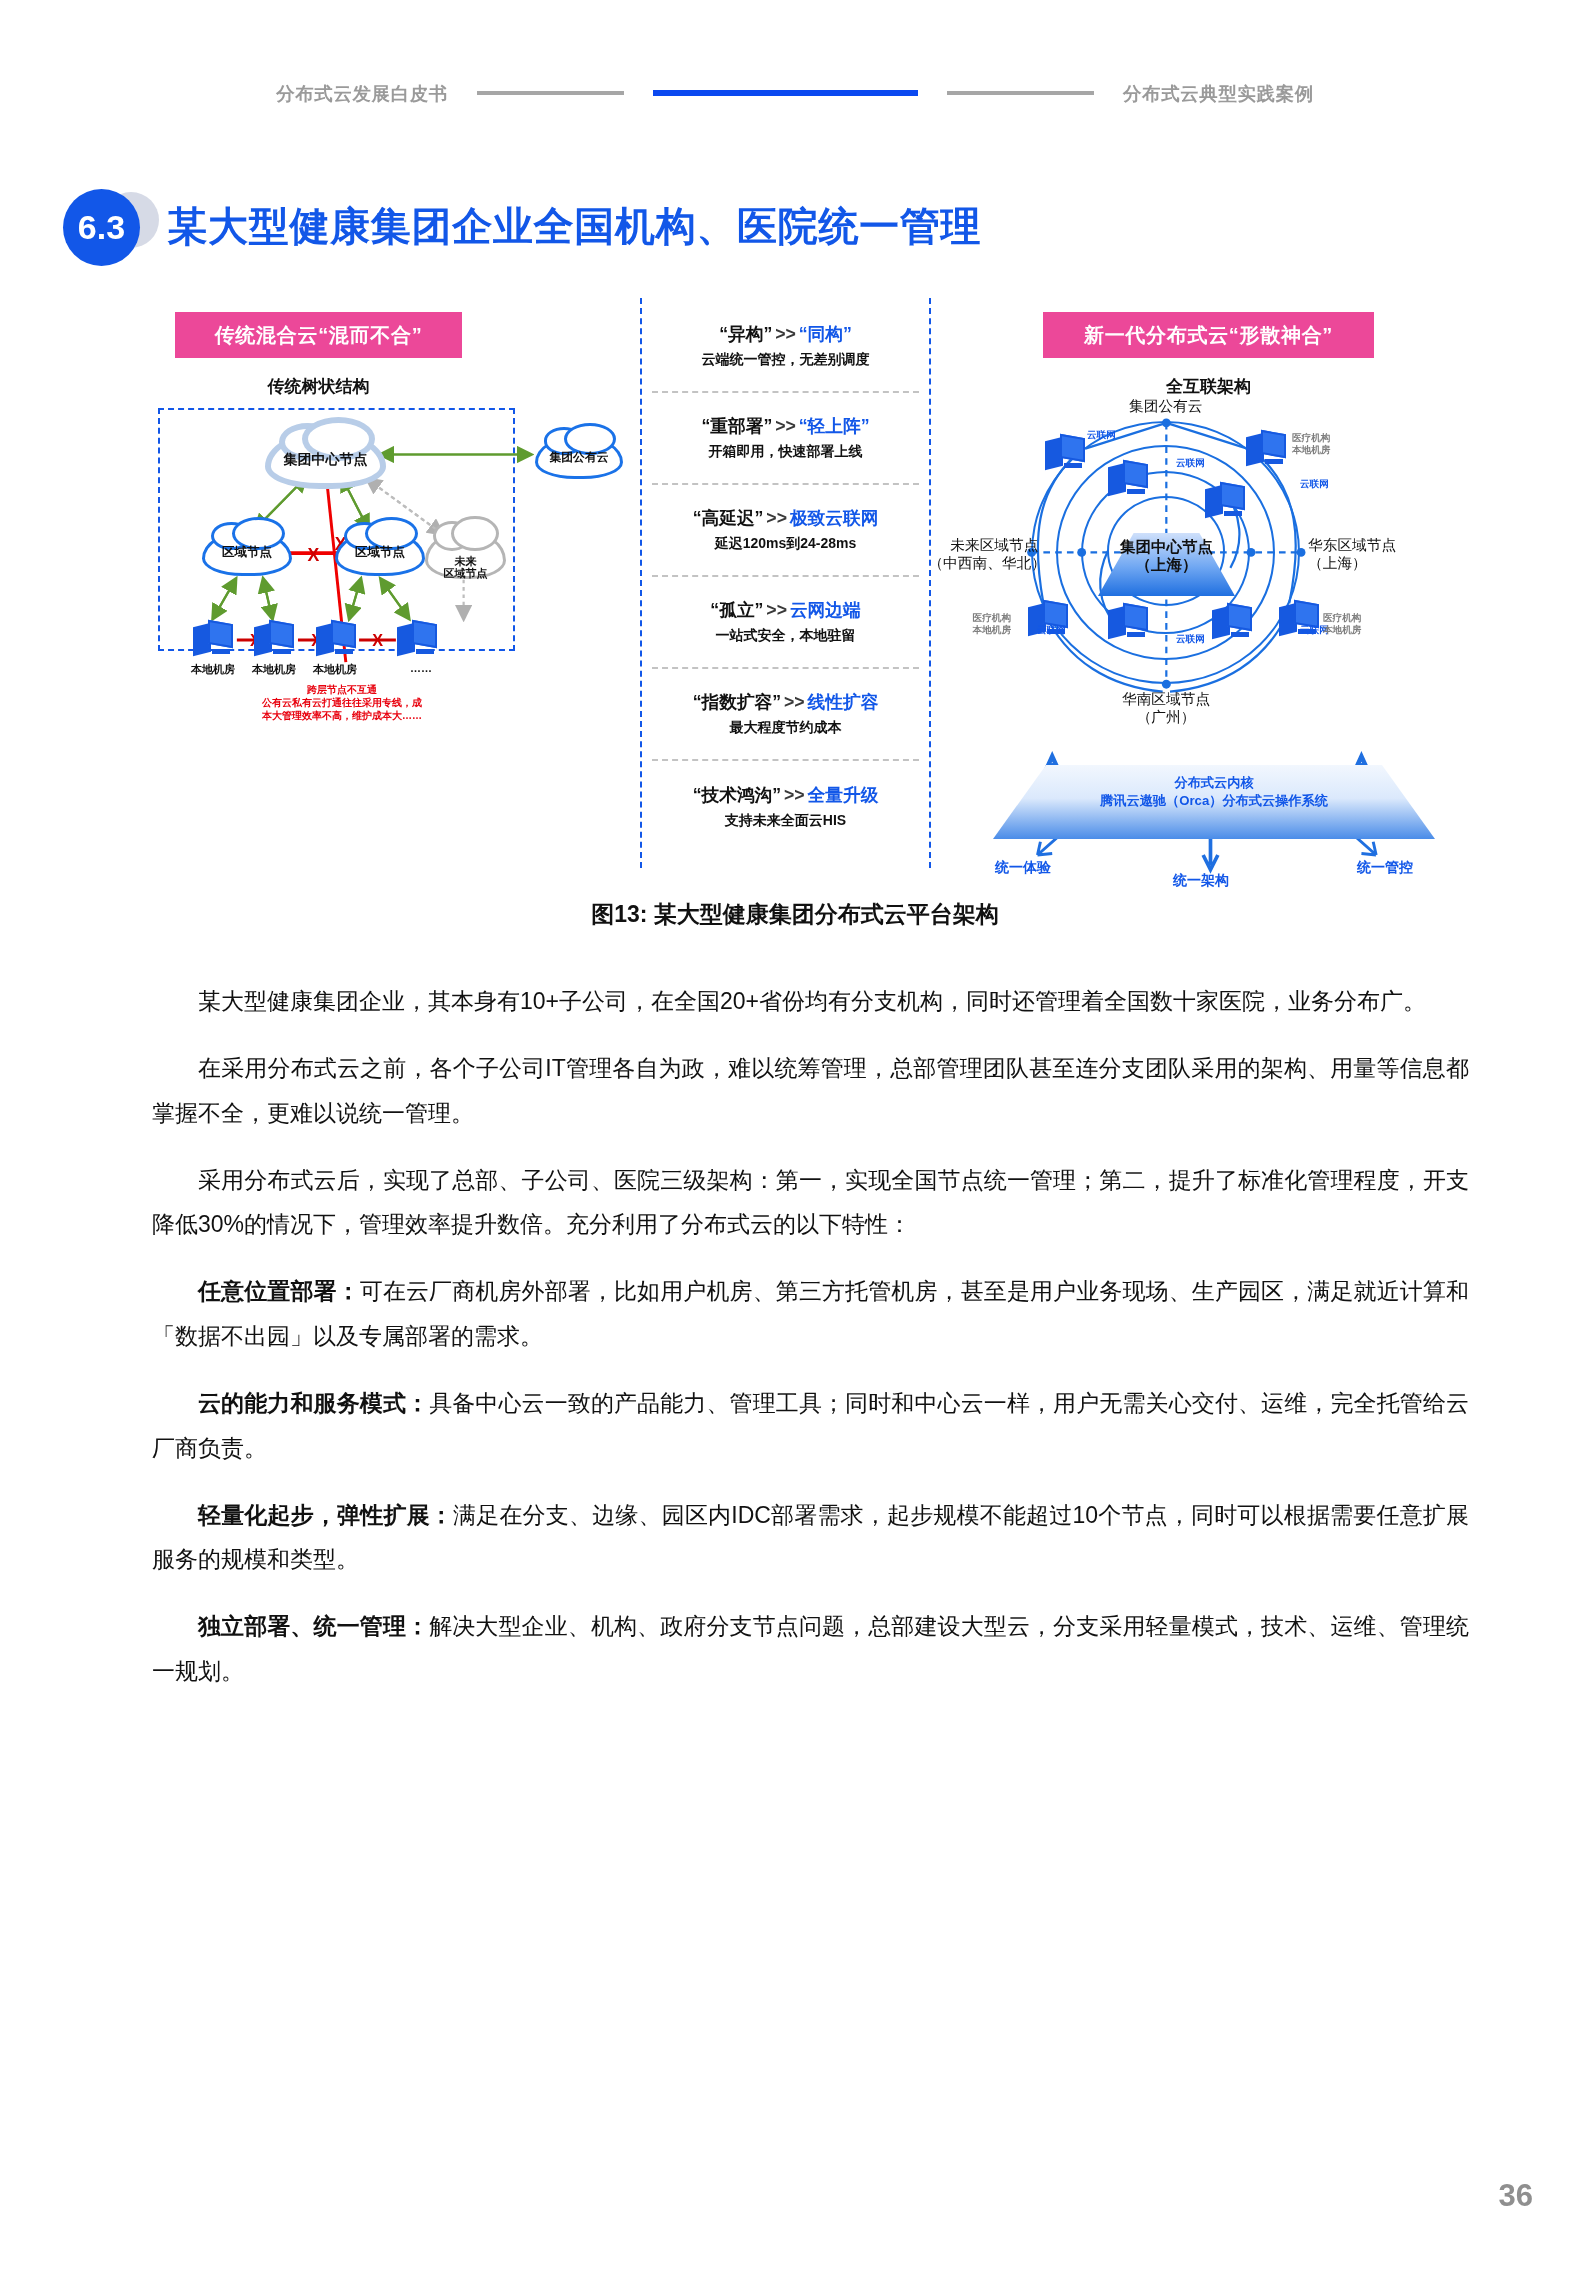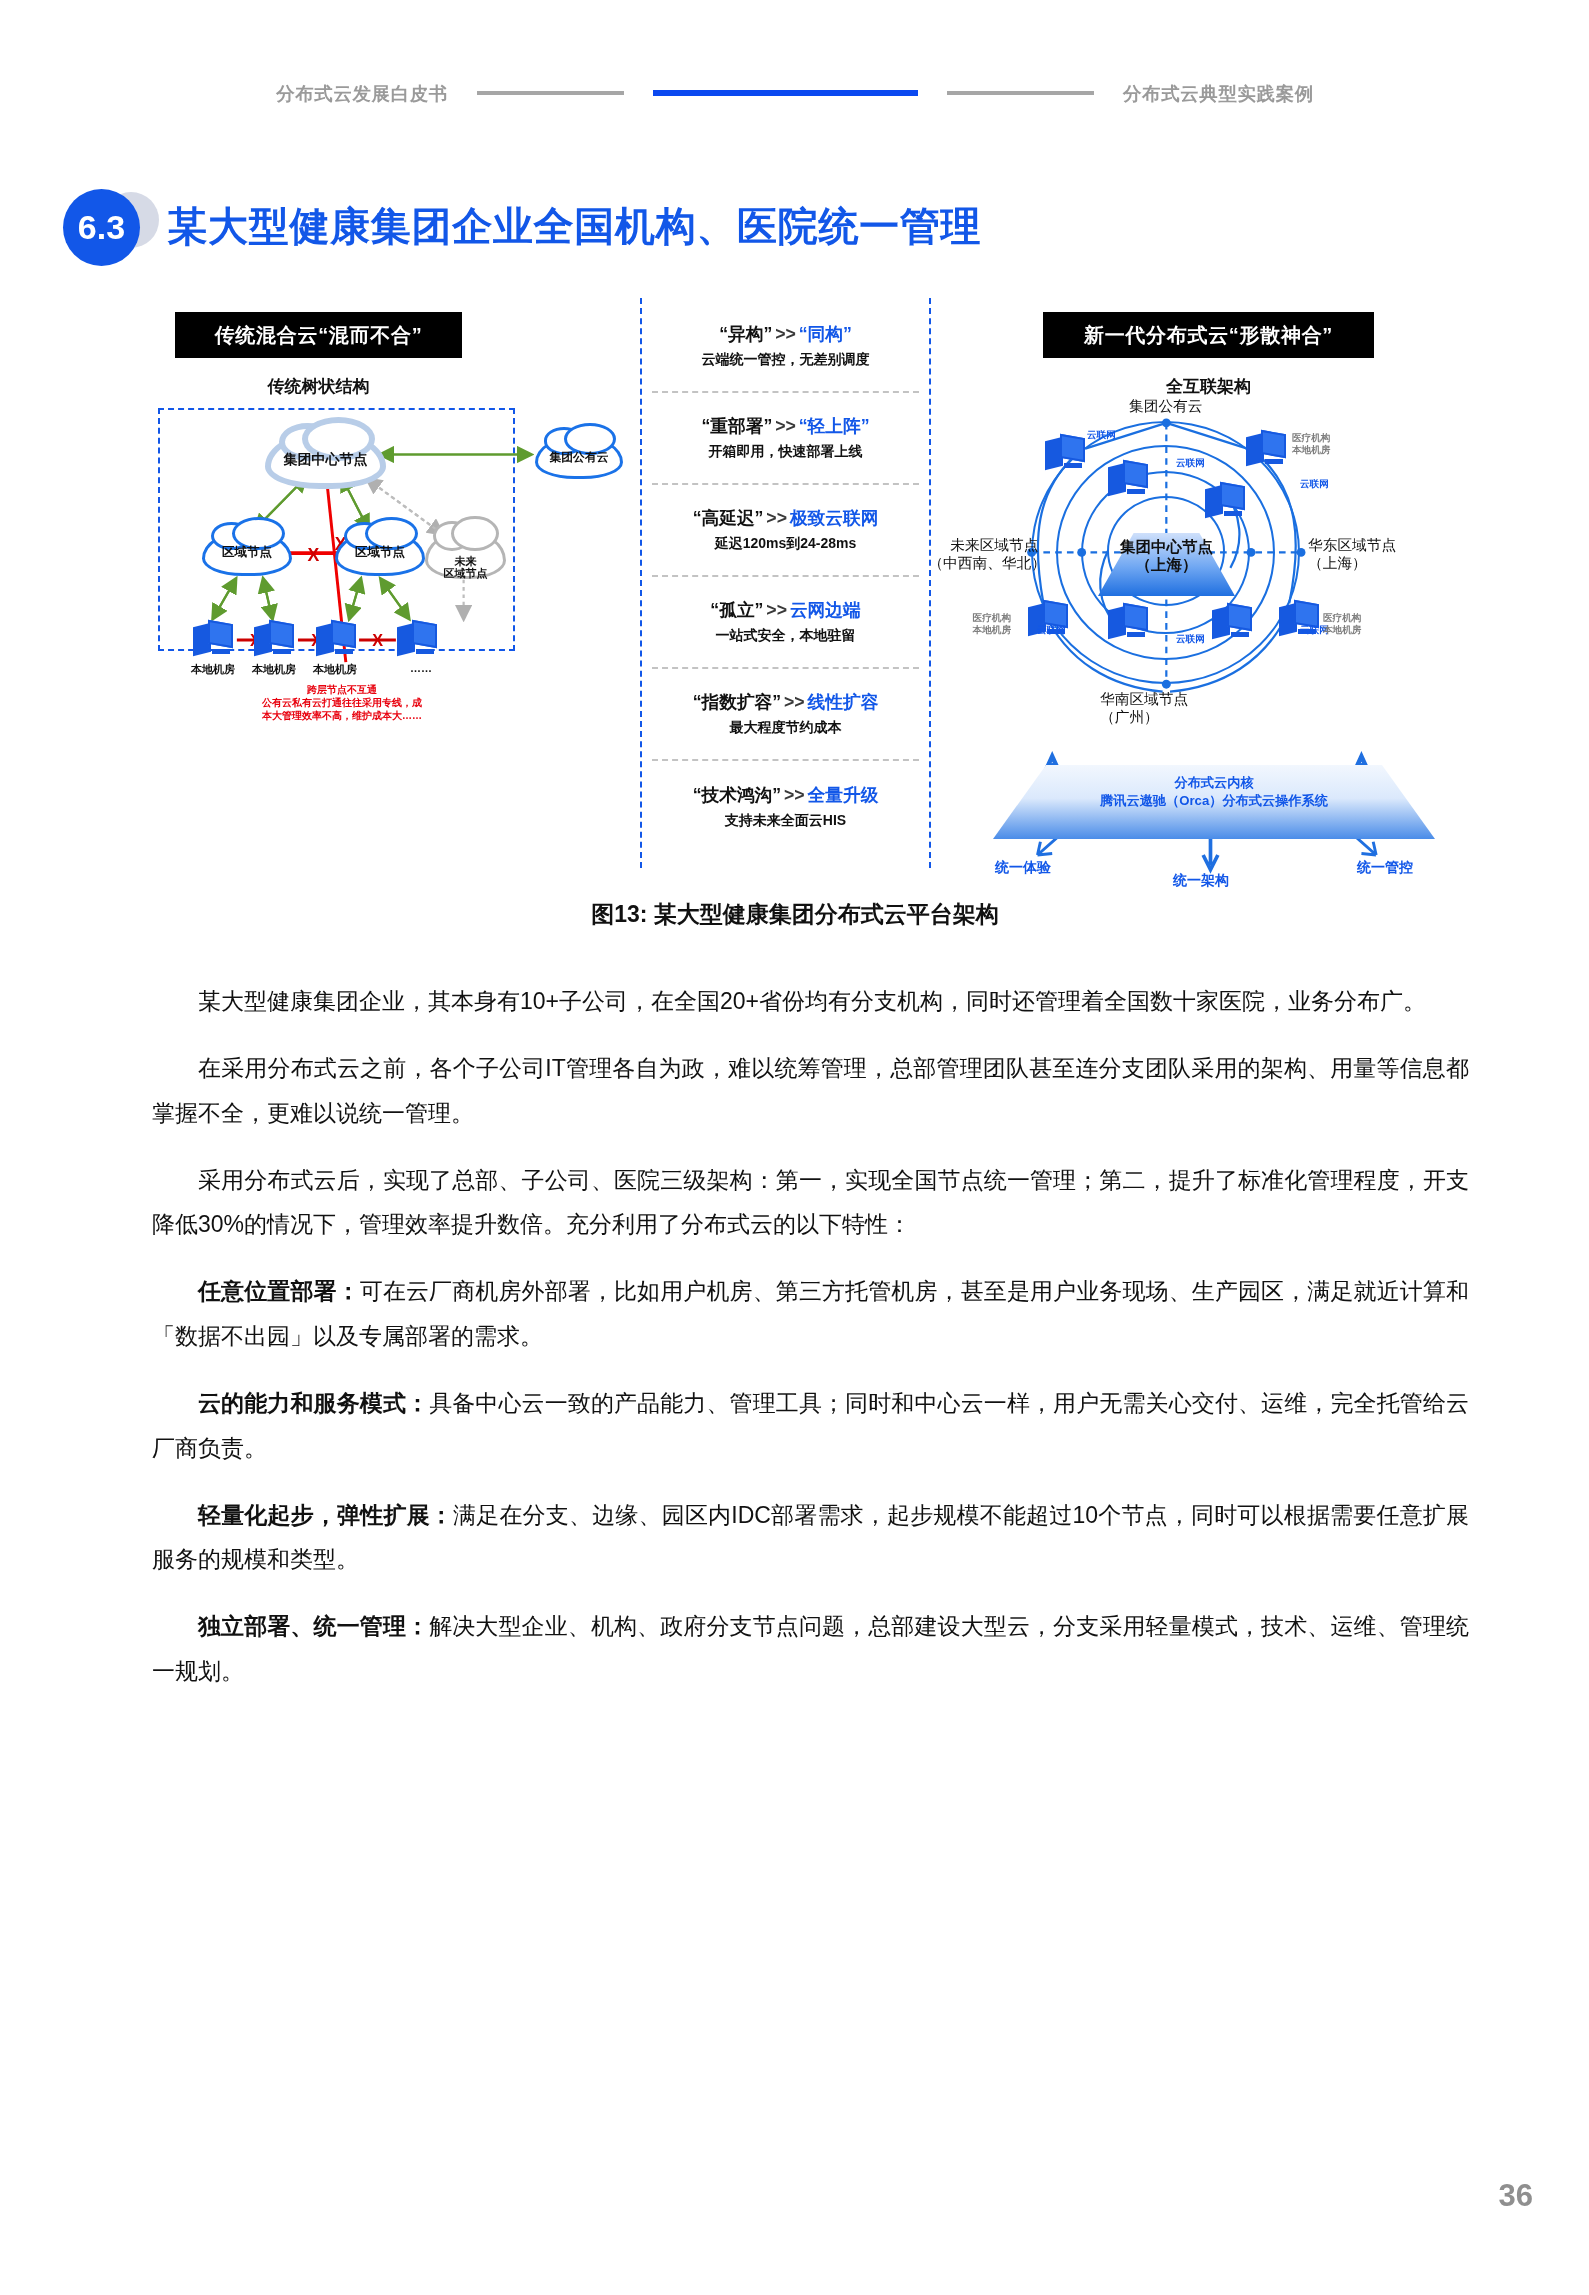--- a/index.html
+++ b/index.html
@@ -92,21 +92,21 @@
     position: absolute;
     top: 294px;
     left: 147px;
     width: 1325px;
     height: 589px;
   }
 
   
   .panel-title {
     position: absolute;
-    background: #000000;
+    background: #ec4899;
     color: #ffffff;
     font-size: 20px;
     font-weight: 700;
     display: flex;
     align-items: center;
     justify-content: center;
     letter-spacing: 0.7px;
     white-space: nowrap;
   }
   .panel-sub {
@@ -237,21 +237,21 @@
   }
   .center-label {
     position: absolute;
     font-size: 15.5px; font-weight: 700; color: #111;
     text-align: center; line-height: 1.15; white-space: nowrap;
     z-index: 6;
   }
   .node-label {
     position: absolute;
     font-size: 14.7px; font-weight: 500; color: #111;
-    text-align: left; line-height: 1.2; white-space: nowrap;
+    text-align: center; line-height: 1.2; white-space: nowrap;
   }
   .cloudnet-label {
     position: absolute;
     font-size: 9.6px; font-weight: 700; color: #1257e8;
     white-space: nowrap;
   }
   .med-label {
     position: absolute;
     font-size: 9.6px; font-weight: 700; color: #7e7e7e;
     line-height: 1.2; white-space: nowrap;

